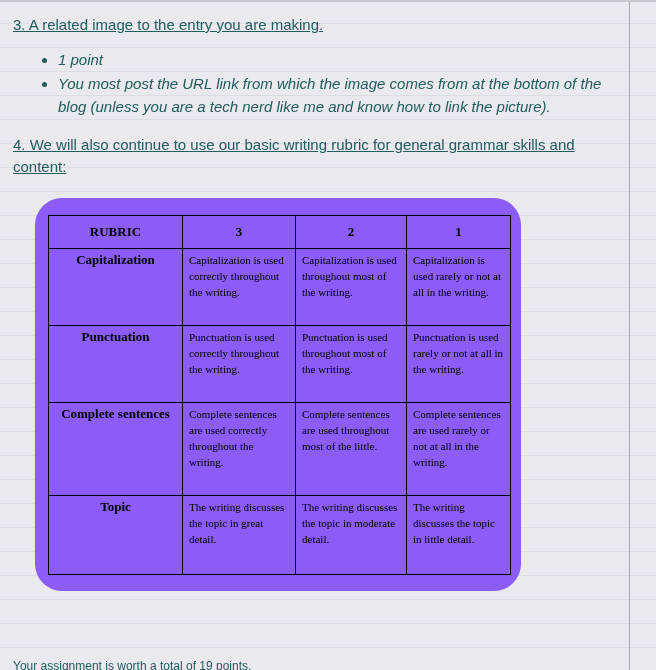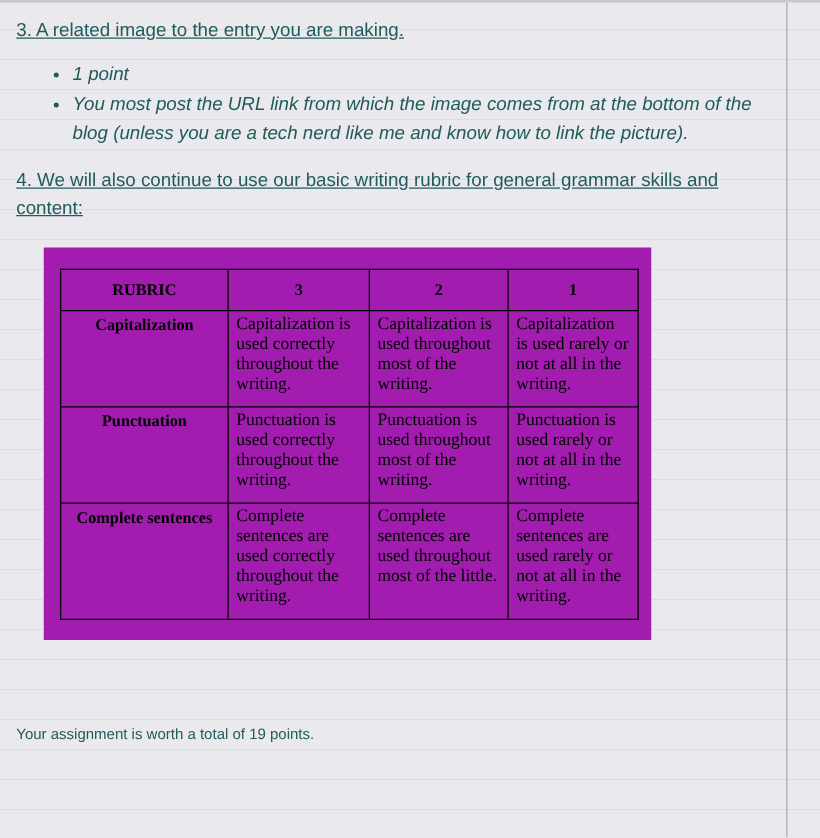--- a/index.html
+++ b/index.html
@@ -25,25 +25,26 @@
     width: 1px;
     background: #a9a9b4;
   }
   .content { padding: 4px 40px 0 13px; position: relative; }
 
   .para { font-size: 15px; line-height: 22px; margin: 8px 0 0 0; text-decoration: underline; }
   ul.bullets { margin: 12px 0 16px 0; padding-left: 45px; }
   ul.bullets li { font-size: 15px; line-height: 23px; margin-bottom: 1px; font-style: italic; }
 
   .rubric-image {
-    background: #a21caf;
+    background: #8b5cf6;
     width: 486px;
     margin: 20px 0 0 22px;
     padding: 17px 10px 16px 13px;
     box-sizing: border-box;
+    border-radius: 27px;
   }
   table.rubric {
     border-collapse: collapse;
     table-layout: fixed;
     width: 462px;
     font-family: "Liberation Serif", serif;
     color: #000000;
   }
   table.rubric col.c0 { width: 134px; }
   table.rubric col.c1 { width: 113px; }
@@ -61,21 +62,21 @@
     vertical-align: middle;
     height: 26px;
   }
   td.criterion {
     font-weight: bold;
     text-align: center;
     font-size: 13px;
     padding-top: 7px;
   }
   td.cell {
-    font-size: 14px;
+    font-size: 11px;
     line-height: 16px;
     padding-top: 7px;
   }
   tr.r0 td { height: 70px; }
   tr.r1 td { height: 70px; }
   tr.r2 td { height: 86px; }
   tr.r3 td { height: 72px; }
 
   .footer-points { font-size: 12px; line-height: 22px; margin: 64px 0 0 0; }
 </style>
@@ -123,19 +124,25 @@
           <td class="cell">Punctuation is used correctly throughout the writing.</td>
           <td class="cell">Punctuation is used throughout most of the writing.</td>
           <td class="cell">Punctuation is used rarely or not at all in the writing.</td>
         </tr>
         <tr class="r2">
           <td class="criterion">Complete sentences</td>
           <td class="cell">Complete sentences are used correctly throughout the writing.</td>
           <td class="cell">Complete sentences are used throughout most of the little.</td>
           <td class="cell">Complete sentences are used rarely or not at all in the writing.</td>
         </tr>
+        <tr class="r3">
+          <td class="criterion">Topic</td>
+          <td class="cell">The writing discusses the topic in great detail.</td>
+          <td class="cell">The writing discusses the topic in moderate detail.</td>
+          <td class="cell">The writing discusses the topic in little detail.</td>
+        </tr>
       </tbody>
     </table>
   </div>
 
   <p class="footer-points">Your assignment is worth a total of 19 points.</p>
 
 </div>
 
 </body></html>

